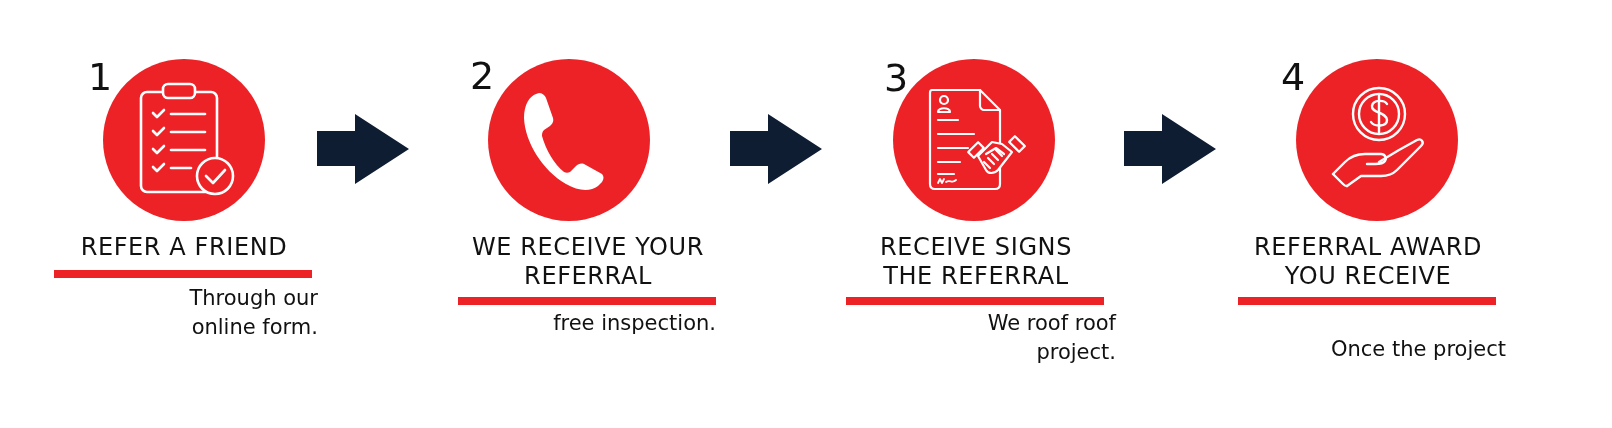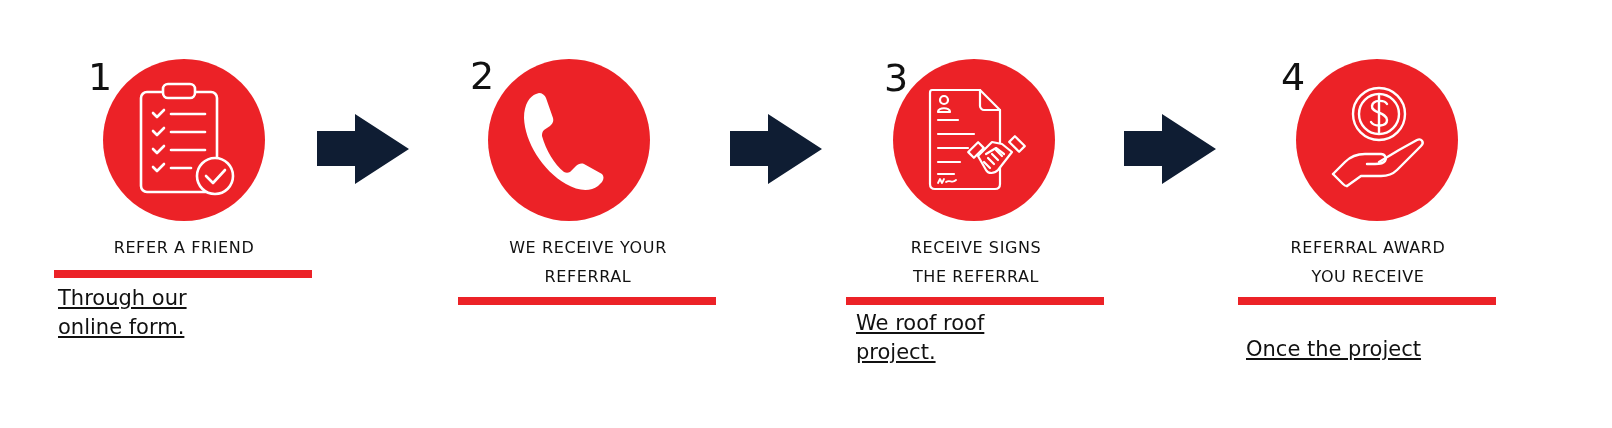--- a/index.html
+++ b/index.html
@@ -40,43 +40,42 @@
       justify-content: center;
     }
     .circle svg {
       display: block;
     }
     .title {
       position: absolute;
       left: 0;
       width: 260px;
       text-align: center;
-      font-size: 16px;
+      font-size: 24px;
       letter-spacing: 0.6px;
       line-height: 29px;
       color: #111111;
       font-family: "DejaVu Sans", sans-serif;
     }
     .bar {
       position: absolute;
       left: 0;
       width: 258px;
       height: 8px;
       background: #ec2227;
     }
     .desc {
       position: absolute;
       left: 0;
       width: 260px;
-      text-align: left;
+      text-align: right;
       font-size: 21px;
       line-height: 29px;
       color: #111111;
       font-family: "DejaVu Sans", sans-serif;
-      text-decoration: underline;
     }
     .arrow {
       position: absolute;
       top: 114px;
       width: 92px;
       height: 70px;
     }
   </style>
 </head>
 <body>
@@ -119,20 +118,21 @@
     <svg width="110" height="120" viewBox="0 0 110 120">
       <path fill="#ffffff" d="M22,14 C16,16 10,24 10,38 C11,62 28,90 52,104 C64,111 76,112 84,106 L88,102 C90,99 90,96 88,94 L70,84 C67,83 64,84 62,86 L56,92 C54,93 52,93 50,92 C40,84 32,70 28,56 C28,54 28,52 30,50 L36,46 C38,44 40,42 39,38 L32,18 C31,15 28,13 25,13 Z"></path>
     </svg>
   </div>
   <div class="title" style="top:233px;">
     <div>WE RECEIVE YOUR</div>
     <div>REFERRAL</div>
   </div>
   <div class="bar" style="top:297px;"></div>
   <div class="desc" style="top:309px; left:-2px;">
+    <div>free inspection.</div>
   </div>
 </div>
 
 <svg class="arrow" style="left:730px;" viewBox="0 0 92 70">
   <polygon points="0,17 38,17 38,0 92,35 38,70 38,52 0,52" fill="#0f1d33"></polygon>
 </svg>
 
 <div class="step" style="left:846px;">
   <div class="step-number" style="left:38px; top:59px;">3</div>
   <div class="circle" style="left:47px; top:59px;">

